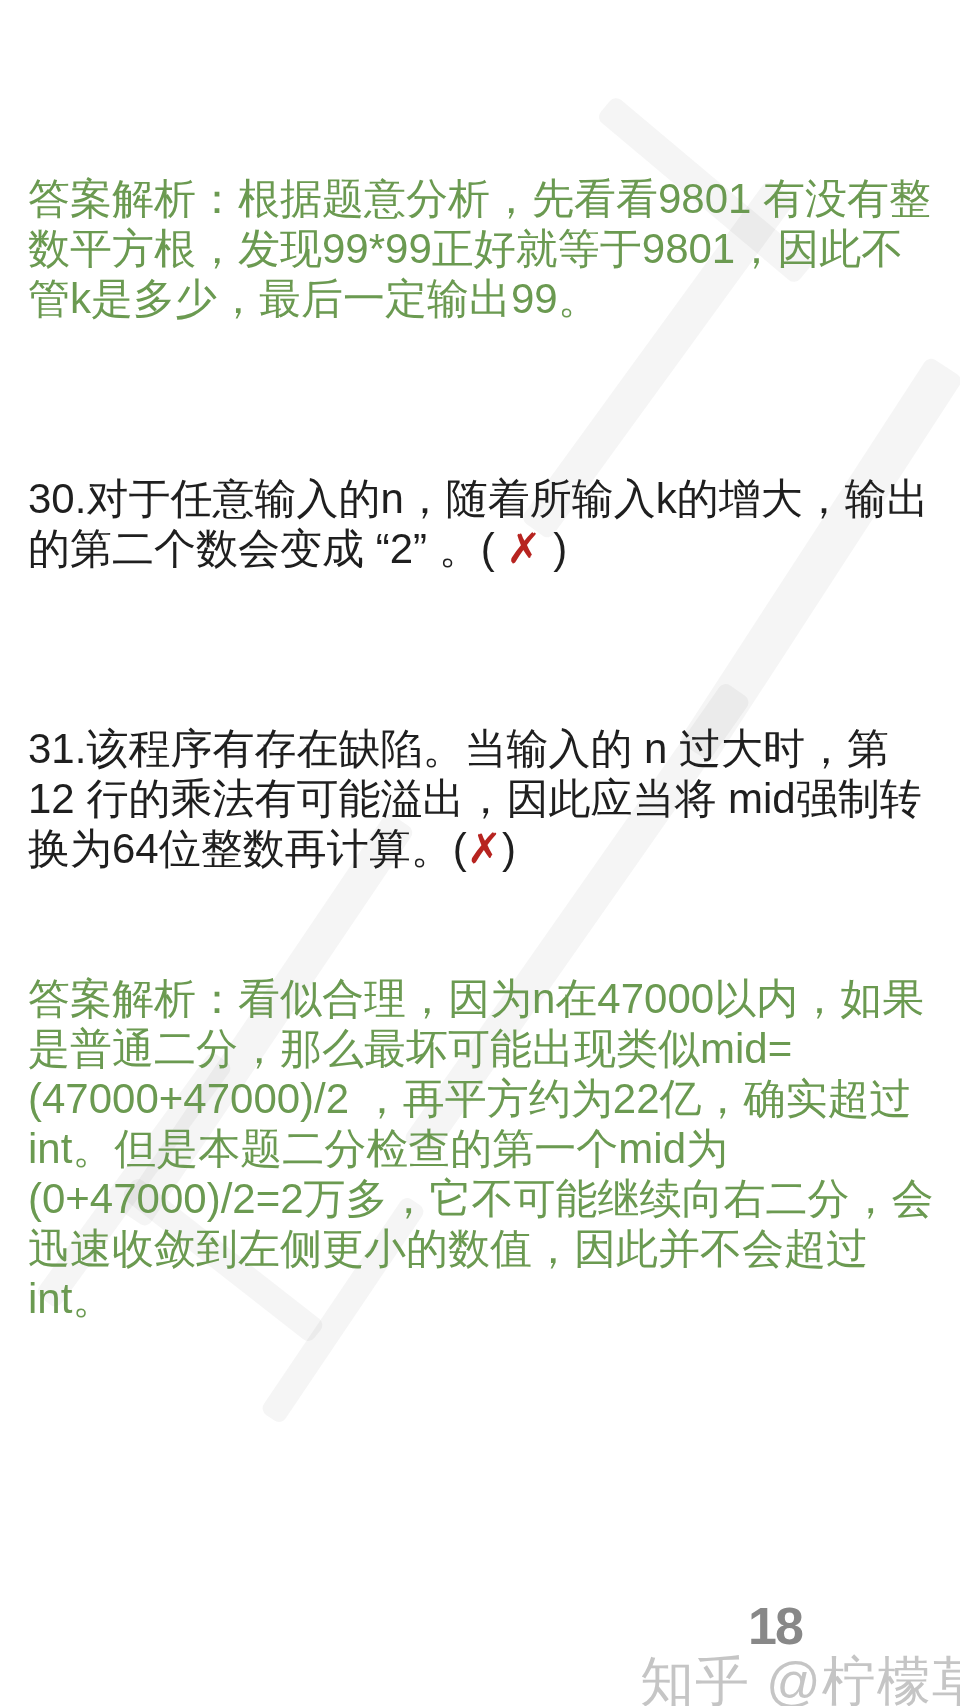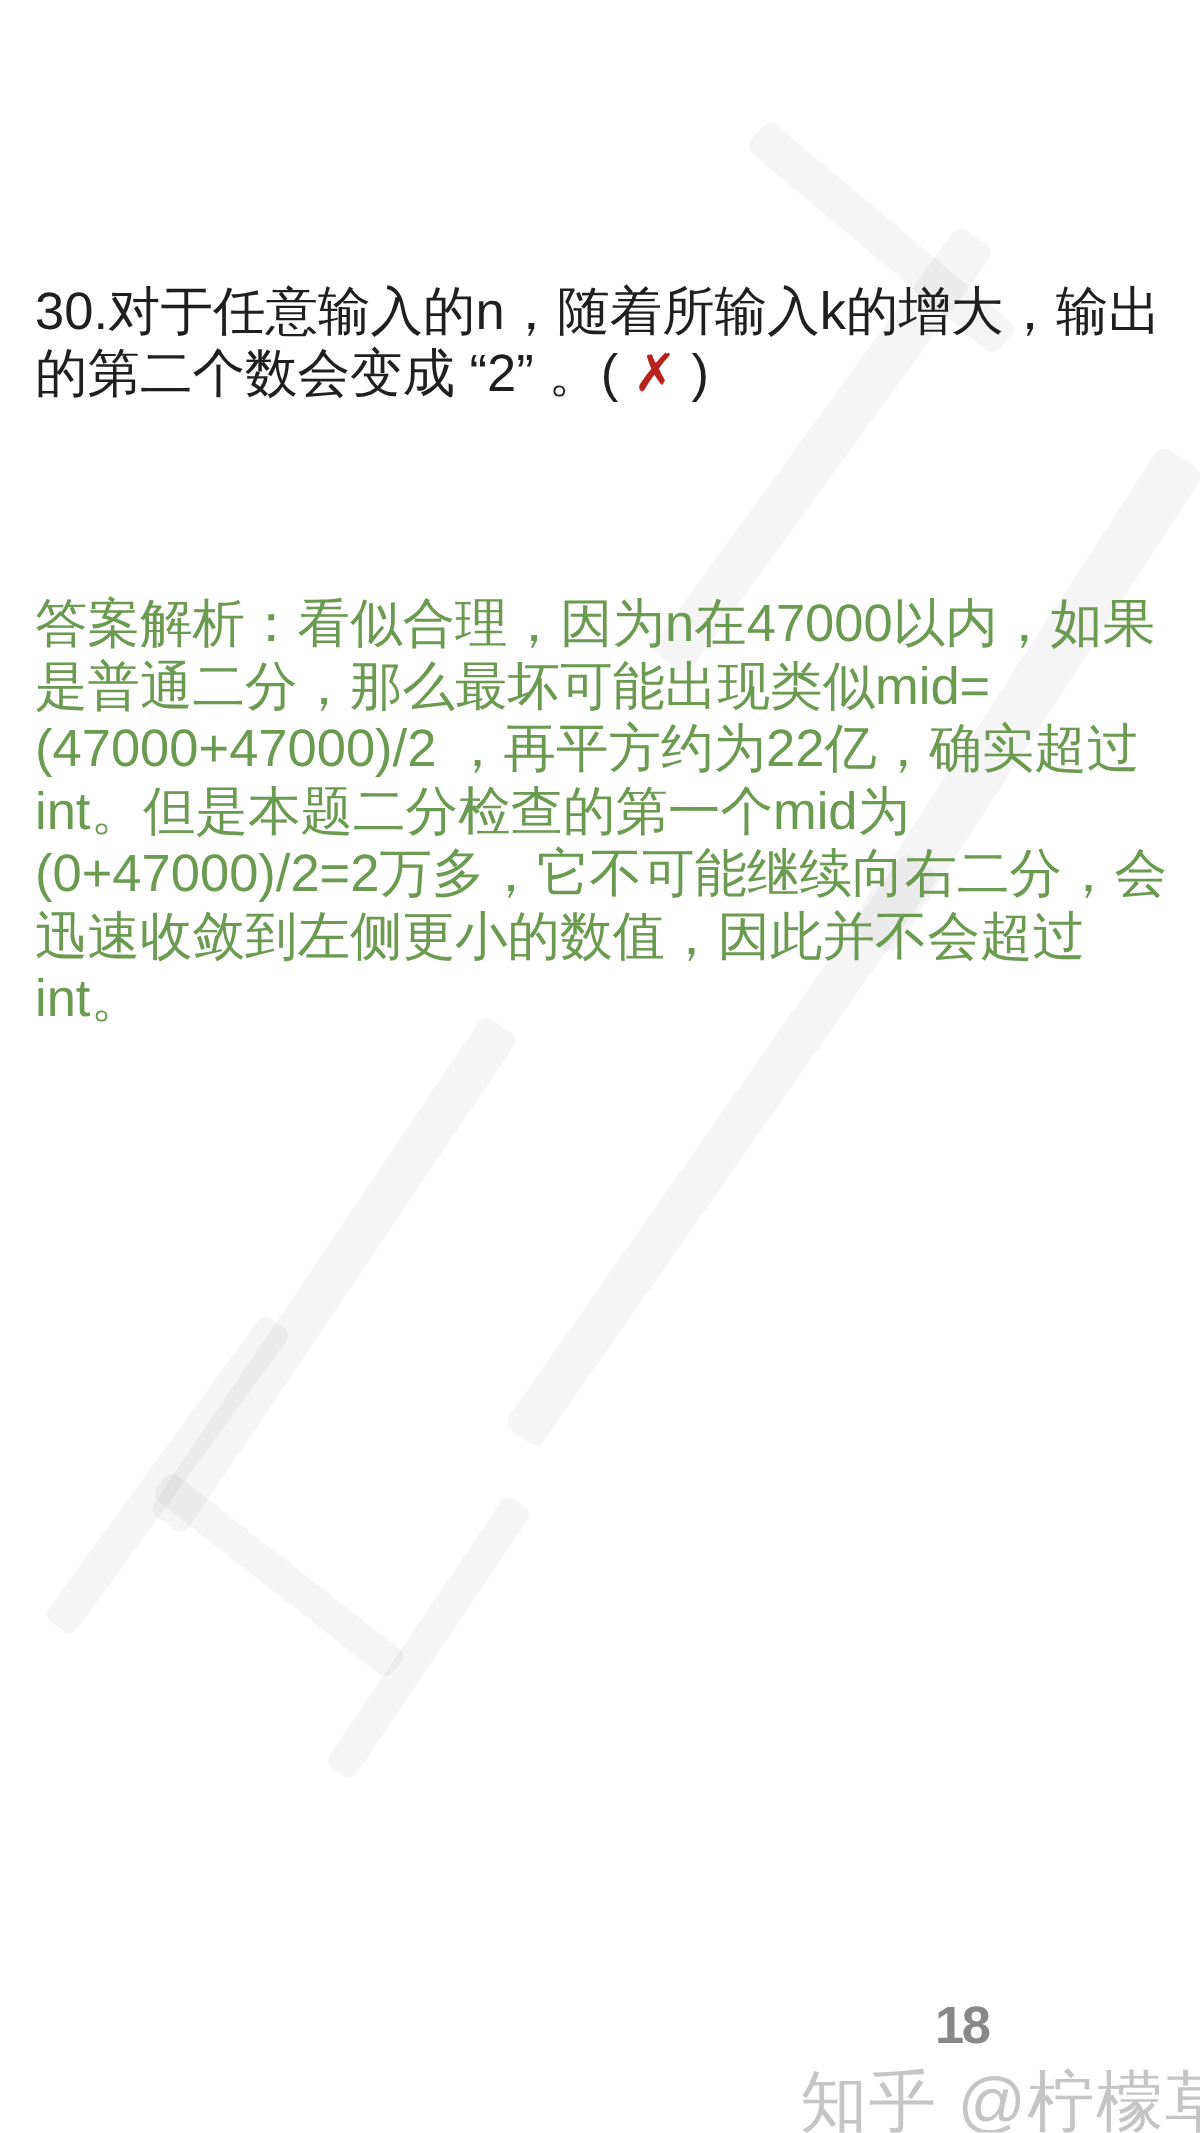--- a/index.html
+++ b/index.html
@@ -42,21 +42,21 @@
   .green { color: #6b9a51; }
   .black { color: #1f1f1f; }
   .mark  { color: #b72420; font-weight: bold; }
   .gap-lg { margin-top: 56px; }
 
   
   .page-num {
     position: absolute;
     left: 748px; top: 1596px;
     z-index: 2;
-    font-size: 42px;
+    font-size: 52px;
     color: rgba(115,115,115,0.85);
     font-weight: bold;
     letter-spacing: -2px;
   }
   .site-wm {
     position: absolute;
     left: 640px; top: 1646px;
     z-index: 3;
     font-size: 54px;
     color: rgba(150,150,150,0.55);
@@ -73,23 +73,25 @@
   <div class="wm-stroke wm-s3"></div>
   <div class="wm-stroke wm-s4"></div>
   <div class="wm-stroke wm-s5"></div>
   <div class="wm-stroke wm-s6"></div>
   <div class="wm-stroke wm-s7"></div>
   <div class="wm-stroke wm-s8"></div>
 </div>
 
 <div class="doc">
 
+  <p class="green">答案解析：根据题意分析，先看看9801 有没有整数平方根，发现99*99正好就等于9801，因此不管k是多少，最后一定输出99。</p>
 
   <p class="black gap-lg"><span>30.对于任意输入的n，随着所输入k的增大，输出的第二个数会变成 “2” 。( </span><span class="mark">✗</span><span> )</span></p>
 
+  <p class="black gap-lg"><span>31.该程序有存在缺陷。当输入的 n 过大时，第 12 行的乘法有可能溢出，因此应当将 mid强制转换为64位整数再计算。(</span><span class="mark">✗</span><span>)</span></p>
   <p class="green">答案解析：看似合理，因为n在47000以内，如果是普通二分，那么最坏可能出现类似mid=(47000+47000)/2 ，再平方约为22亿，确实超过int。但是本题二分检查的第一个mid为(0+47000)/2=2万多，它不可能继续向右二分，会迅速收敛到左侧更小的数值，因此并不会超过int。</p>
 
   
 
   
   
   
 
   
   

